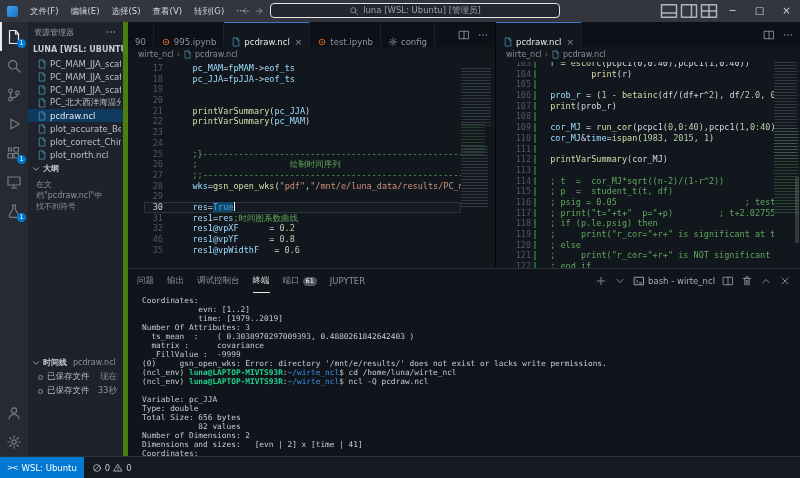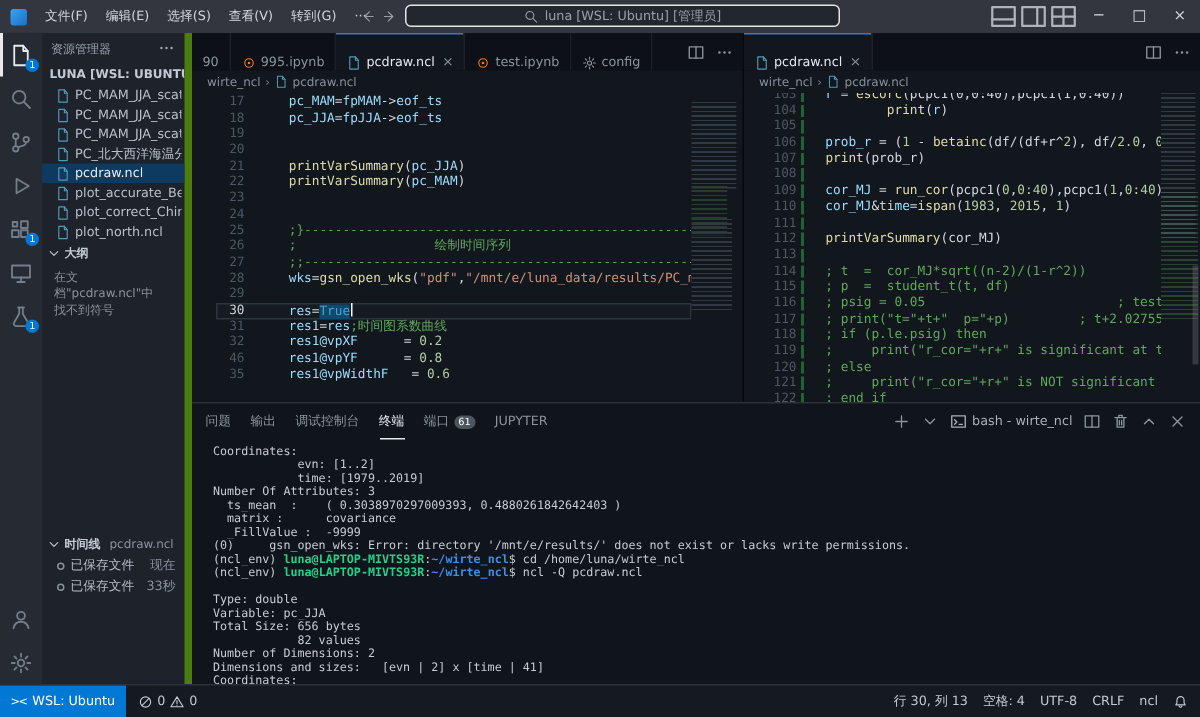--- a/index.html
+++ b/index.html
@@ -100,21 +100,21 @@
   .panel-tabbar{height:24px;display:flex;justify-content:space-between;align-items:center;padding:0 9px;flex:none;}
   .panel-tabs{display:flex;align-items:center;height:100%;}
   .ptab{font-size:8.5px;color:#8b949e;margin-right:13px;display:inline-flex;gap:3px;align-items:center;height:24px;}
   .ptab.active{color:#e6e8ec;box-shadow:inset 0 -1px 0 #e6e8ec;}
   .ptab-badge{background:#4d5561;color:#fff;border-radius:6px;font-size:6.5px;padding:0 3px;line-height:9px;}
   .panel-actions{display:flex;align-items:center;gap:7px;color:#8b949e;font-size:8.5px;}
   .term-item{display:flex;align-items:center;gap:3px;color:#a8b0ba;white-space:nowrap;}
   .terminal{flex:1;overflow:hidden;font-family:"DejaVu Sans Mono","Liberation Mono",monospace;
     font-size:7.8px;line-height:9px;padding:3px 4px 0 14px;color:#c8ccd2;}
   .t-line{white-space:pre;position:relative;height:9px;overflow:hidden;}
-  .t-w{color:#c8ccd2;}.t-g{color:#23d18b;font-weight:bold;}.t-b{color:#3b8eea;font-weight:bold;}
+  .t-w{color:#c8ccd2;}.t-g{color:#23d18b;font-weight:bold;}.t-b{color:#3b8eea;}
 
   
   .statusbar{height:22px;background:#151a21;display:flex;justify-content:space-between;align-items:center;
     font-size:8.5px;color:#c4cad2;border-top:1px solid #2b3139;flex:none;}
   .sb-left{display:flex;align-items:center;gap:8px;height:100%;}
   .sb-remote{background:#0078d4;color:#fff;height:100%;display:inline-flex;align-items:center;padding:0 7px;gap:4px;}
   .remote-glyph{font-size:7.5px;letter-spacing:-1px;}
   .sb-right{display:flex;align-items:center;gap:10px;padding-right:8px;}
   .sb-item{display:inline-flex;gap:3px;align-items:center;white-space:nowrap;}
 
@@ -738,22 +738,22 @@
             <div class="t-line"><span class="t-w">            evn: [1..2]</span></div>
             <div class="t-line"><span class="t-w">            time: [1979..2019]</span></div>
             <div class="t-line"><span class="t-w">Number Of Attributes: 3</span></div>
             <div class="t-line"><span class="t-w">  ts_mean  :    ( 0.3038970297009393, 0.4880261842642403 )</span></div>
             <div class="t-line"><span class="t-w">  matrix :      covariance</span></div>
             <div class="t-line"><span class="t-w">  _FillValue :  -9999</span></div>
             <div class="t-line"><span class="t-w">(0)     gsn_open_wks: Error: directory '/mnt/e/results/' does not exist or lacks write permissions.</span></div>
             <div class="t-line"><span class="t-w">(ncl_env) </span><span class="t-g">luna@LAPTOP-MIVTS93R</span><span class="t-w">:</span><span class="t-b">~/wirte_ncl</span><span class="t-w">$ </span><span class="t-w">cd /home/luna/wirte_ncl</span></div>
             <div class="t-line"><span class="t-w">(ncl_env) </span><span class="t-g">luna@LAPTOP-MIVTS93R</span><span class="t-w">:</span><span class="t-b">~/wirte_ncl</span><span class="t-w">$ </span><span class="t-w">ncl -Q pcdraw.ncl</span></div>
             <div class="t-line"></div>
+            <div class="t-line"><span class="t-w">Variable: pc_JJA</span></div>
             <div class="t-line"><span class="t-w">Type: double</span></div>
-            <div class="t-line"><span class="t-w">Variable: pc_JJA</span></div>
             <div class="t-line"><span class="t-w">Total Size: 656 bytes</span></div>
             <div class="t-line"><span class="t-w">            82 values</span></div>
             <div class="t-line"><span class="t-w">Number of Dimensions: 2</span></div>
             <div class="t-line"><span class="t-w">Dimensions and sizes:   [evn | 2] x [time | 41]</span></div>
             <div class="t-line"><span class="t-w">Coordinates:</span></div>
           </div>
       </div>
     </div>
   </div>
 
@@ -773,28 +773,14 @@
         <span>0</span>
         <span class="ico xs">
             <svg viewBox="0 0 16 16">
               <path d="M8 2.5L14.5 13h-13z" stroke="currentColor"></path>
               <path d="M8 6.5v3M8 11.3v.2" stroke="currentColor"></path>
             </svg>
           </span>
         <span>0</span>
       </span>
     </div>
-    <div class="sb-right">
-      <span class="sb-right" style="padding:0;gap:10px">
-          <span class="sb-item">行 30, 列 13</span>
-          <span class="sb-item">空格: 4</span>
-          <span class="sb-item">UTF-8</span>
-          <span class="sb-item">CRLF</span>
-          <span class="sb-item">ncl</span>
-        </span>
-      <span class="ico xs">
-          <svg viewBox="0 0 16 16">
-            <path d="M8 2.2a3.8 3.8 0 00-3.8 3.8v3L3 11h10l-1.2-2V6A3.8 3.8 0 008 2.2zM6.6 12.6a1.5 1.5 0 002.8 0" stroke="currentColor"></path>
-          </svg>
-        </span>
-    </div>
   </footer>
 </div>
 
 </body></html>

